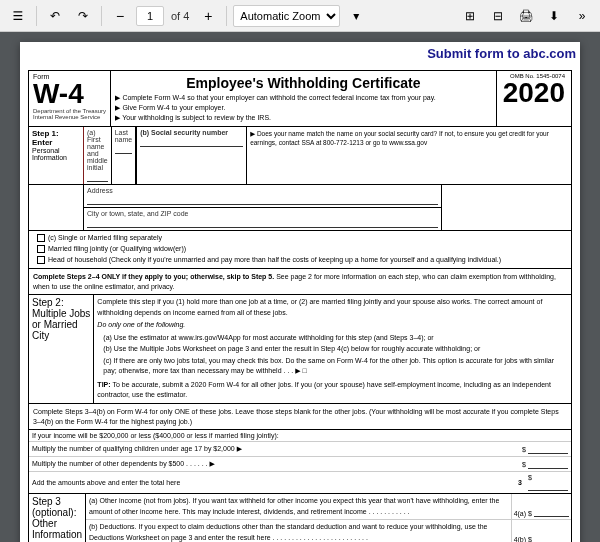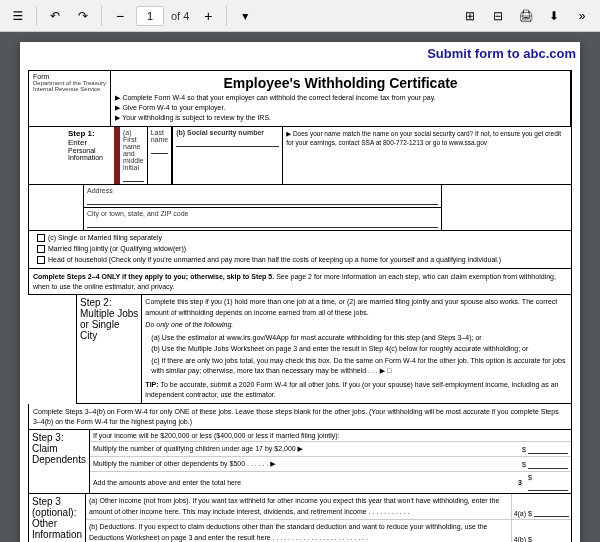--- a/index.html
+++ b/index.html
@@ -131,26 +131,25 @@
     .year-big { font-size: 28px; font-weight: bold; line-height: 1; }
 
     
     .fields-row {
       display: flex;
       border: 1px solid #000;
       border-top: none;
     }
     .step-label-col {
       min-width: 55px;
-      border-right: 6px solid #7f1d1d;
-      padding: 2px 3px;
-      margin-left: 36px;
+      border-right: 1px solid #7f1d1d;
+      padding: 2px 3px;
     }
     .step-label-col .step-num { font-weight: bold; font-size: 8px; }
-    .step-label-col .step-name { font-weight: normal; font-size: 8px; }
+    .step-label-col .step-name { font-weight: bold; font-size: 8px; }
     .step-label-col .step-sub { font-size: 7px; }
 
     .fields-main {
       flex: 1;
     }
     .field-row {
       display: flex;
       border-bottom: 1px solid #000;
     }
     .field-row:last-child { border-bottom: none; }
@@ -223,21 +222,20 @@
       font-size: 7px;
       line-height: 1.4;
     }
     .complete-note strong { font-weight: bold; }
 
     
     .step2-row {
       display: flex;
       border: 1px solid #000;
       border-top: none;
-      margin-left: 48px;
     }
     .step2-label {
       min-width: 55px;
       border-right: 1px solid #000;
       padding: 2px 3px;
     }
     .step2-content {
       flex: 1;
       padding: 2px 3px;
       font-size: 7px;
@@ -348,50 +346,61 @@
   <button class="tb-btn" title="Toggle Sidebar">☰</button>
   <div class="tb-sep"></div>
   <button class="tb-btn">↶</button>
   <button class="tb-btn">↷</button>
   <div class="tb-sep"></div>
   <button class="tb-btn" style="font-size:14px;">−</button>
   <input class="tb-page-input" type="text" value="1" style="">
   <span class="tb-of">of 4</span>
   <button class="tb-btn" style="font-size:14px;">+</button>
   <div class="tb-sep"></div>
+  <select class="tb-zoom-select">
+    <option>Automatic Zoom</option>
+    <option>Actual Size</option>
+    <option>Page Fit</option>
+    <option>100%</option>
+  </select>
   <button class="tb-btn">▾</button>
   <div class="tb-spacer"></div>
   <button class="tb-btn" title="Odd Spread">⊞</button>
   <button class="tb-btn" title="Even Spread">⊟</button>
   <button class="tb-btn" title="Print">🖨</button>
   <button class="tb-btn" title="Download">⬇</button>
   <button class="tb-btn" title="More tools">»</button>
 </div>
 
 <div id="viewer-area">
   <div id="doc-page">
 
     <div class="submit-banner">Submit form to abc.com</div>
 
     <div class="w4-content">
 
       <div class="header-row">
         <div class="form-label-box">
           <div class="form-word">Form</div>
+          <div class="w4-big">W-4</div>
           <div class="dept-text">Department of the Treasury</div>
           <div class="dept-text">Internal Revenue Service</div>
         </div>
         <div class="title-center">
           <div class="main-title">Employee's Withholding Certificate</div>
           <div class="sub-instructions">
             <span>▶ Complete Form W-4 so that your employer can withhold the correct federal income tax from your pay.</span><br>
             <span>▶ Give Form W-4 to your employer.</span><br>
             <span>▶ Your withholding is subject to review by the IRS.</span>
           </div>
         </div>
+        <div class="year-box">
+          <div class="omb-text">OMB No. 1545-0074</div>
+          <div class="year-big">2020</div>
+        </div>
       </div>
 
       <div class="fields-row">
         <div class="step-label-col">
           <div class="step-num">Step 1:</div>
           <div class="step-name">Enter</div>
           <div class="step-sub">Personal</div>
           <div class="step-sub">Information</div>
         </div>
         <div class="fields-main">
@@ -445,46 +454,41 @@
 
       <div class="complete-note">
         <strong>Complete Steps 2–4 ONLY if they apply to you; otherwise, skip to Step 5.</strong>
         <span> See page 2 for more information on each step, who can claim exemption from withholding, when to use the online estimator, and privacy.</span>
       </div>
 
       <div class="step2-row">
         <div class="step2-label">
           <div class="step-num">Step 2:</div>
           <div class="step-name">Multiple Jobs</div>
-          <div class="step-sub">or Single</div>
+          <div class="step-sub">or Married</div>
           <div class="step-sub">City</div>
         </div>
         <div class="step2-content">
           <div class="intro">Complete this step if you (1) hold more than one job at a time, or (2) are married filing jointly and your spouse also works. The correct amount of withholding depends on income earned from all of these jobs.</div>
           <div class="do-only">Do only one of the following.</div>
           <div class="indent-item">(a) Use the estimator at www.irs.gov/W4App for most accurate withholding for this step (and Steps 3–4); or</div>
           <div class="indent-item">(b) Use the Multiple Jobs Worksheet on page 3 and enter the result in Step 4(c) below for roughly accurate withholding; or</div>
           <div class="indent-item">
             <span>(c) If there are only two jobs total, you may check this box. Do the same on Form W-4 for the other job. This option is accurate for jobs with similar pay; otherwise, more tax than necessary may be withheld . . . ▶ □</span>
           </div>
           <div class="tip-box">
             <span class="tip-label">TIP: </span>
             <span>To be accurate, submit a 2020 Form W-4 for all other jobs. If you (or your spouse) have self-employment income, including as an independent contractor, use the estimator.</span>
           </div>
         </div>
       </div>
 
       <div class="complete-note2">Complete Steps 3–4(b) on Form W-4 for only ONE of these jobs. Leave those steps blank for the other jobs. (Your withholding will be most accurate if you complete Steps 3–4(b) on the Form W-4 for the highest paying job.)</div>
 
       <div class="step3-row">
-        <div class="step3-label">
-          <div class="step-num">Step 3:</div>
-          <div class="step-name">Claim</div>
-          <div class="step-sub">Dependents</div>
-        </div>
         <div class="step3-content">
           <div class="step3-intro">If your income will be $200,000 or less ($400,000 or less if married filing jointly):</div>
           <div class="step3-calc-row">
             <span class="calc-text">Multiply the number of qualifying children under age 17 by $2,000 ▶</span>
             <div class="dollar-input">
               <span>$</span>
               <div class="dollar-box"></div>
             </div>
           </div>
           <div class="step3-calc-row">

